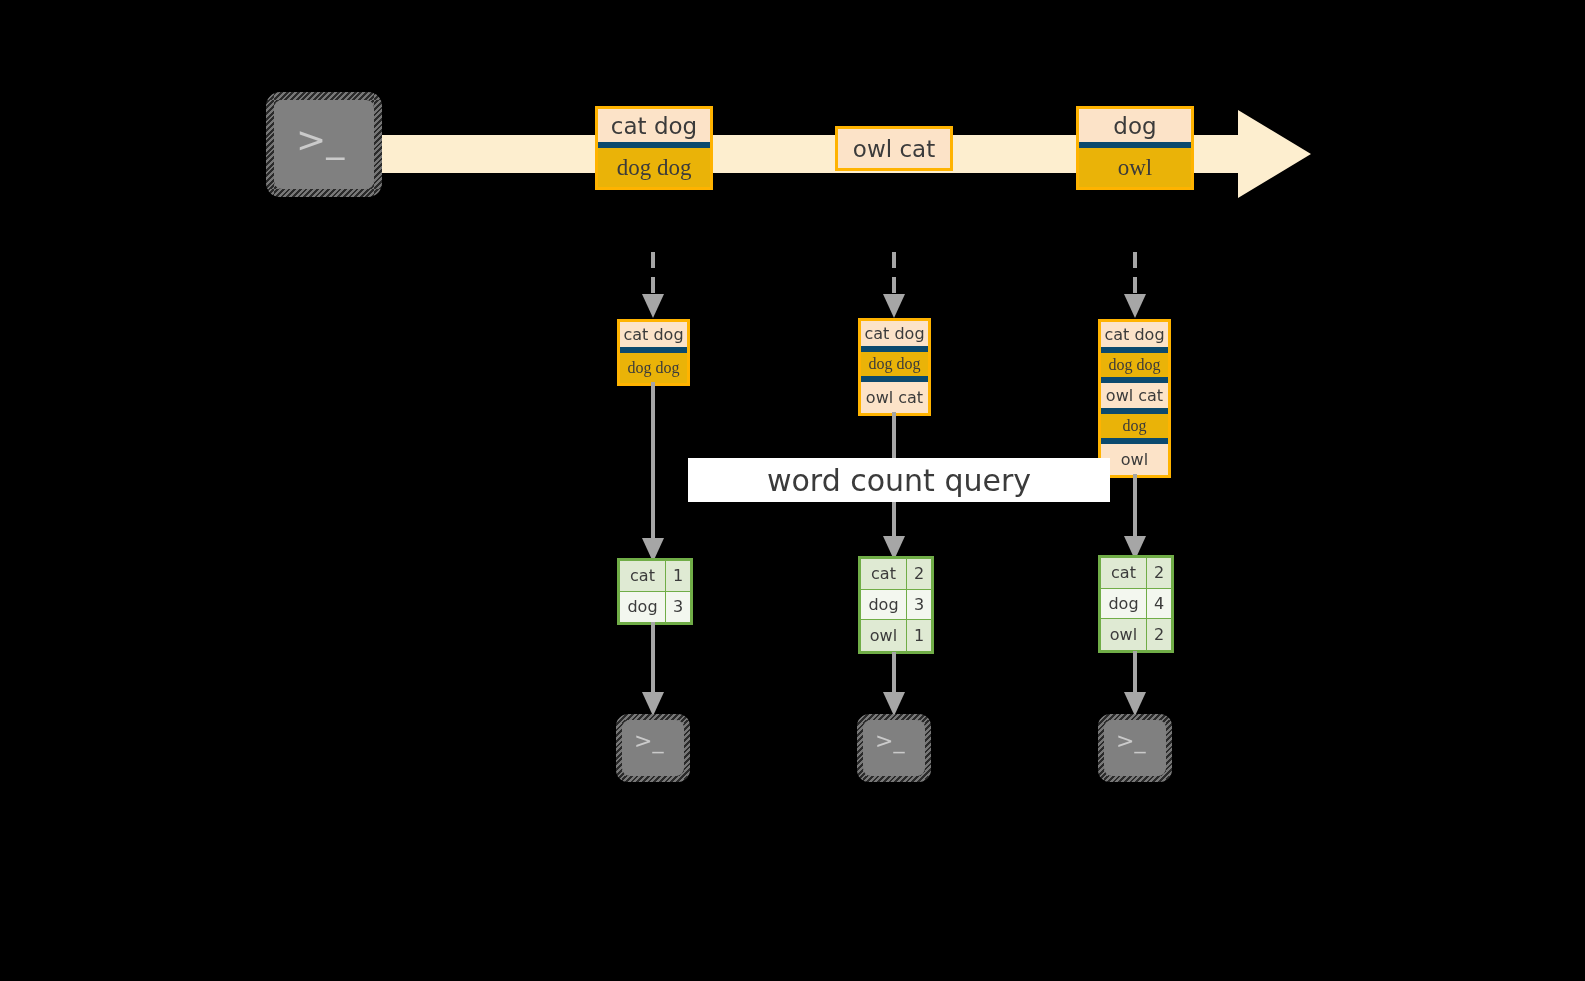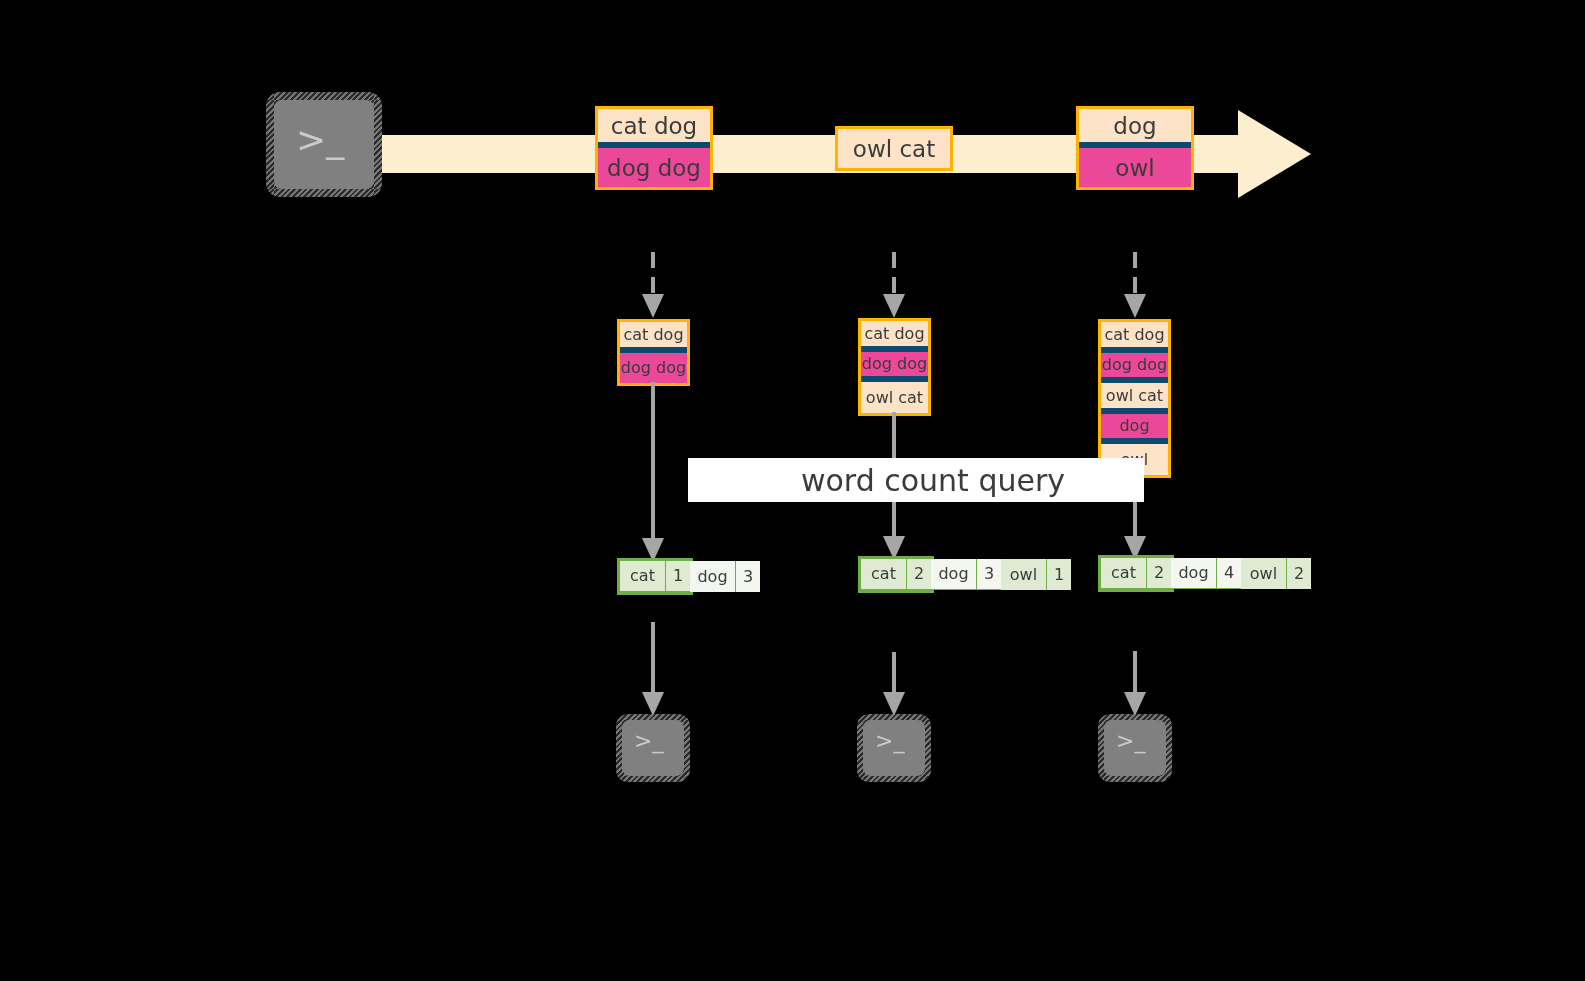--- a/index.html
+++ b/index.html
@@ -66,36 +66,37 @@
     box-sizing: border-box;
     display: flex;
     align-items: center;
     justify-content: center;
     color: #3b3b3b;
     white-space: nowrap;
     border-bottom: 6px solid #0c4a6e;
   }
   .rec-stack .row:last-child { border-bottom: none; }
   .rec-stack .row.shade-a { background: #fce3c8; }
-  .rec-stack .row.shade-b { background: #ec4899; }
+  .rec-stack .row.shade-b { background: #eab308; font-family: Liberation Serif, serif; }
 
   
   .top-rec .row { font-size: 23px; height: 39px; }
   .top-rec.single .row { height: 39px; }
 
   
   .state-rec .row { font-size: 16px; height: 30.5px; }
 
   
   .count-table {
     position: absolute;
     box-sizing: border-box;
     border: 3px solid #70ad47;
     background: #eef5e8;
     display: flex;
+    flex-direction: column;
   }
   .count-table .trow {
     display: flex;
     box-sizing: border-box;
     height: 30.5px;
     border-bottom: 1px solid #70ad47;
   }
   .count-table .trow:last-child { border-bottom: none; }
   .count-table .tcell {
     box-sizing: border-box;
@@ -198,21 +199,21 @@
   </svg>
   <svg class="conn" style="left:879px; top:412px; width:30px; height:150px;" viewBox="0 0 30 150" width="30" height="150">
     <line x1="15" y1="0" x2="15" y2="128" stroke="#a6a6a6" stroke-width="4"></line>
     <polygon points="15,148 4,124 26,124" fill="#a6a6a6"></polygon>
   </svg>
   <svg class="conn" style="left:1120px; top:474px; width:30px; height:88px;" viewBox="0 0 30 88" width="30" height="88">
     <line x1="15" y1="0" x2="15" y2="66" stroke="#a6a6a6" stroke-width="4"></line>
     <polygon points="15,86 4,62 26,62" fill="#a6a6a6"></polygon>
   </svg>
 
-  <div class="query-label" style="left:688px; top:458px; width:422px; height:44px;padding-left:34px;">
+  <div class="query-label" style="left:688px; top:458px; width:422px; height:44px;">
     <span>word count query</span>
   </div>
 
   <div class="count-table" style="left:617px; top:558px; width:76px;">
     <div class="trow shade-a">
       <div class="tcell word">cat</div>
       <div class="tcell num">1</div>
     </div>
     <div class="trow shade-b">
       <div class="tcell word">dog</div>

